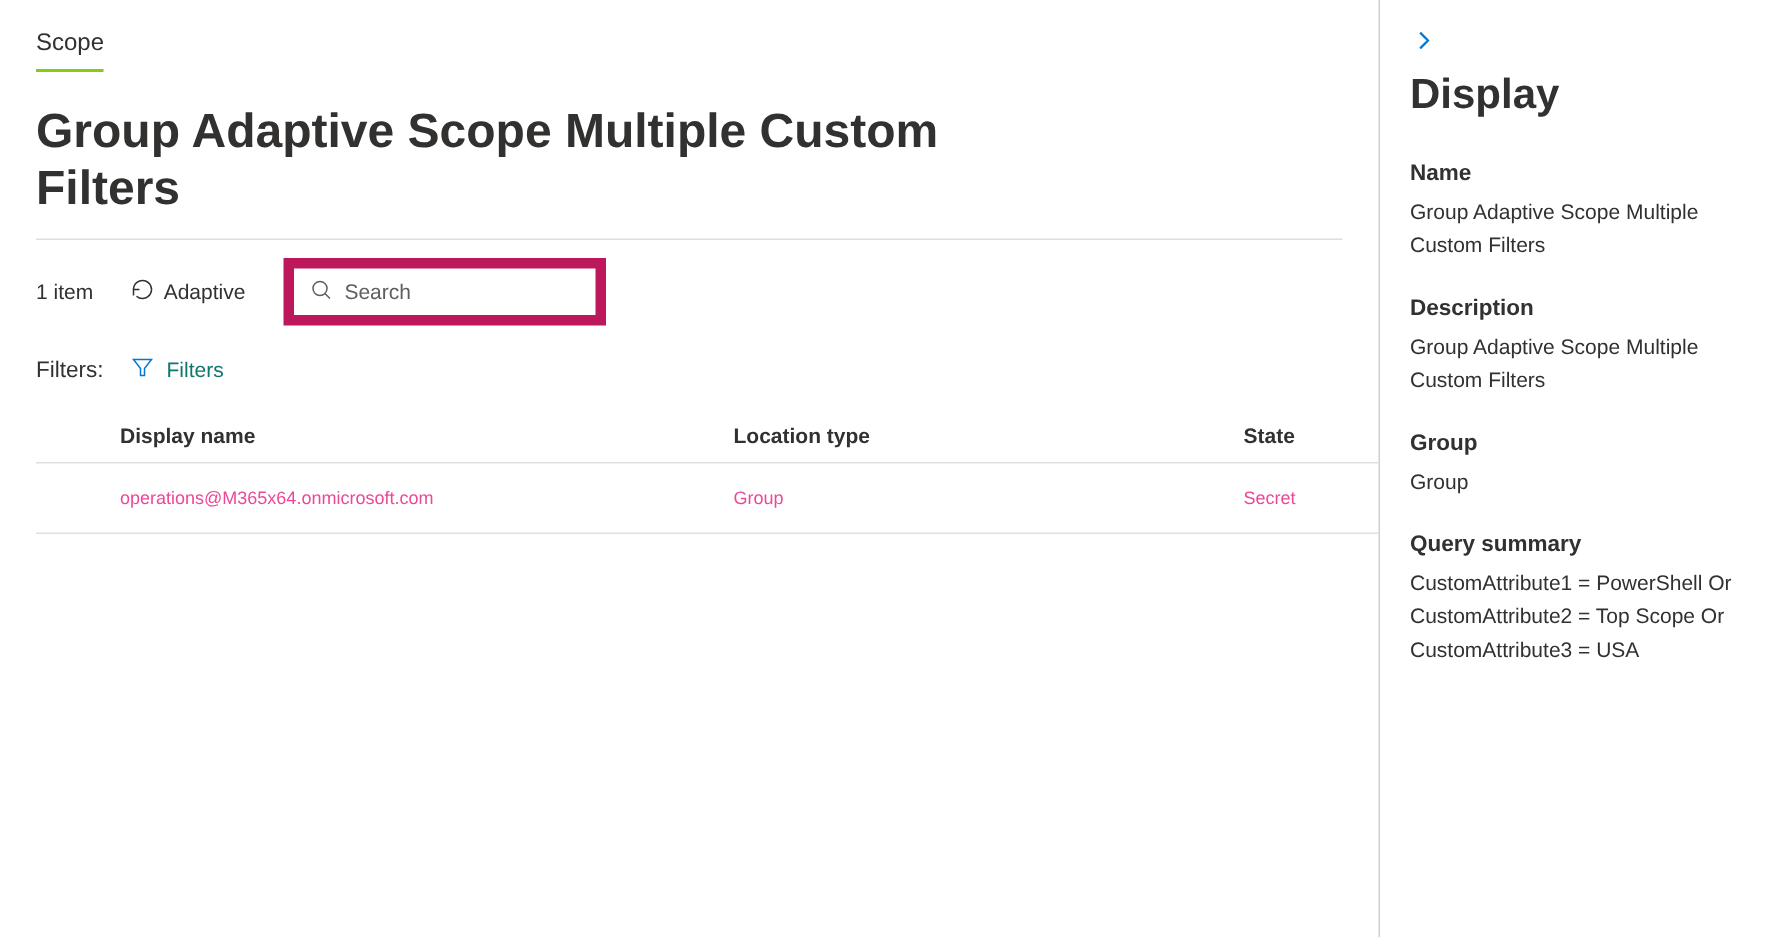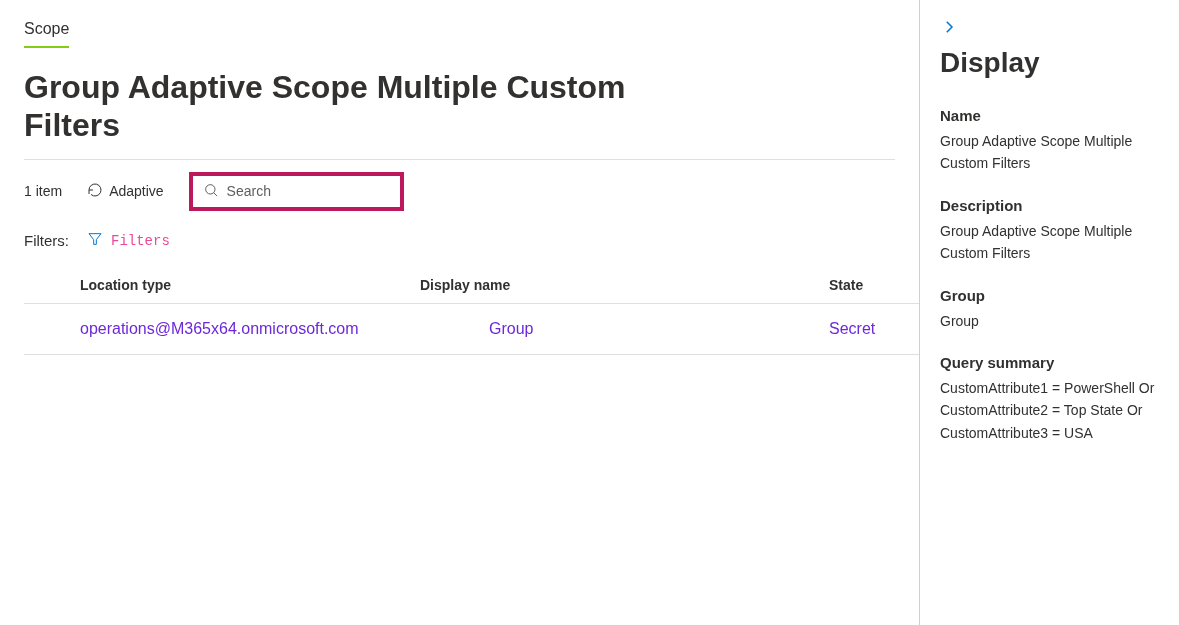--- a/index.html
+++ b/index.html
@@ -68,21 +68,21 @@
       color: #323130;
       font-family: inherit;
     }
     .refresh-icon svg {
       width: 16px;
       height: 16px;
     }
     .search-box {
       display: inline-flex;
       align-items: center;
-      border: 4px solid #be185d;
+      border: 7px solid #be185d;
       padding: 6px 10px;
       width: 215px;
       gap: 8px;
     }
     .search-icon svg {
       width: 16px;
       height: 16px;
       stroke: #605e5c;
     }
     .search-input {
@@ -106,22 +106,22 @@
       font-size: 15px;
     }
     .filters-chip {
       display: inline-flex;
       align-items: center;
       gap: 8px;
       cursor: pointer;
       font-size: 14px;
       background: none;
       border: none;
-      font-family: Liberation Mono, monospace;
-      color: #ec4899;
+      font-family: Liberation Sans, sans-serif;
+      color: #0f766e;
     }
     .filter-icon svg {
       width: 16px;
       height: 16px;
       stroke: #0078d4;
     }
     .table {
       width: 100%;
       margin-right: 24px;
     }
@@ -149,22 +149,22 @@
       text-align: left;
     }
     .trow {
       display: flex;
       align-items: center;
       padding: 16px 0;
       border-bottom: 1px solid #e1dfdd;
       cursor: pointer;
     }
     .td {
-      font-size: 16px;
-      color: #6d28d9;
+      font-size: 12px;
+      color: #ec4899;
     }
 
     .side-panel {
       width: 260px;
       border-left: 1px solid #cfcfcf;
       padding: 18px 20px 18px 20px;
       overflow-y: auto;
     }
     .collapse-btn {
       background: none;
@@ -242,22 +242,22 @@
           <polygon points="3 4 21 4 14 13 14 20 10 20 10 13 3 4"></polygon>
         </svg>
       </span>
       <span>Filters</span>
     </button>
   </div>
 
   <div class="table">
     <div class="thead">
       <div class="col-pad"></div>
+      <div class="th col-name">Display name</div>
       <div class="th col-type">Location type</div>
-      <div class="th col-name">Display name</div>
       <div class="th col-state">State</div>
     </div>
     <div class="trow">
       <div class="col-pad"></div>
       <div class="td col-name">operations@M365x64.onmicrosoft.com</div>
       <div class="td col-type">Group</div>
       <div class="td col-state">Secret</div>
     </div>
   </div>
 
@@ -284,15 +284,15 @@
     <div class="field-value">Group Adaptive Scope Multiple Custom Filters</div>
   </div>
 
   <div class="field">
     <div class="field-label">Group</div>
     <div class="field-value">Group</div>
   </div>
 
   <div class="field">
     <div class="field-label">Query summary</div>
-    <div class="field-value">CustomAttribute1 = PowerShell Or CustomAttribute2 = Top State Or CustomAttribute3 = USA</div>
+    <div class="field-value">CustomAttribute1 = PowerShell Or CustomAttribute2 = Top Scope Or CustomAttribute3 = USA</div>
   </div>
 </div>
 
 </body></html>

